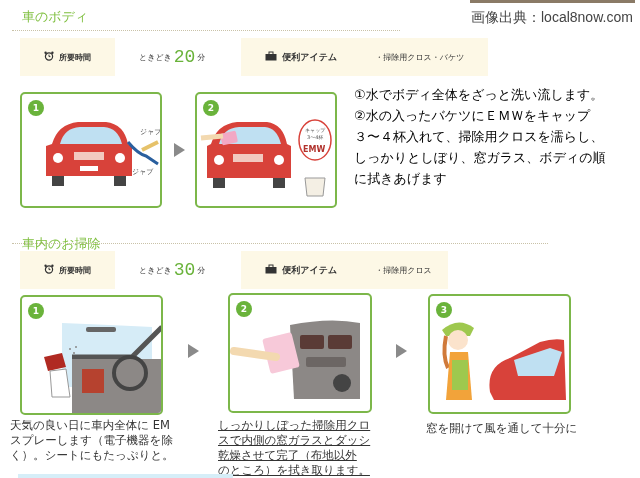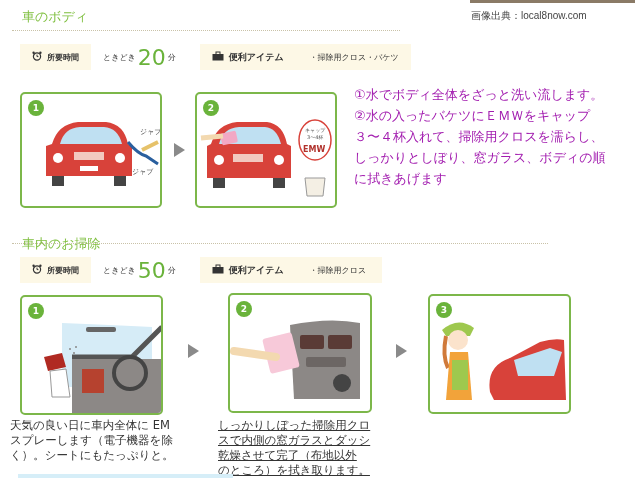--- a/index.html
+++ b/index.html
@@ -1,30 +1,30 @@
 <!DOCTYPE html>
 <html><head>
 <meta charset="utf-8">
 <style>
   html,body{margin:0;padding:0;background:#fff;}
   body{width:640px;height:478px;position:relative;overflow:hidden;font-family:"DejaVu Sans",sans-serif;color:#333;}
   .abs{position:absolute;}
   .topbar{left:470px;top:0;width:165px;height:3px;background:#8a7a66;}
-  .credit{left:471px;top:9px;font-size:10px;color:#444;font-family:"Liberation Sans",sans-serif;}
+  .credit{left:471px;top:9px;font-size:14px;color:#444;font-family:"Liberation Sans",sans-serif;}
   .section-title{font-size:13px;color:#7fbf3f;font-weight:normal;}
   .dots{height:0;border-top:1px dotted #c9c2a8;}
   .infobar{display:flex;align-items:center;height:26px;font-size:8px;color:#333;}
-  .chip{display:flex;align-items:center;height:26px;background:#fdf8e6;padding:0 12px;}
+  .chip{display:flex;align-items:center;height:38px;background:#fdf8e6;padding:0 24px;font-family:Liberation Mono, monospace;}
   .chip.plain{background:#fff;}
-  .chip .big{font-size:22px;color:#6ab33b;margin:0 2px;}
+  .chip .big{font-size:18px;color:#6ab33b;margin:0 2px;}
   .ico{display:inline-block;margin-right:5px;}
   .panel{border:2px solid #7cb74a;border-radius:5px;background:#fff;overflow:hidden;}
   .num{position:absolute;left:6px;top:6px;width:16px;height:16px;border-radius:50%;background:#6ab33b;color:#fff;font-size:9px;font-weight:bold;text-align:center;line-height:16px;}
   .arrow{width:0;height:0;border-top:7px solid transparent;border-bottom:7px solid transparent;border-left:11px solid #8a8a8a;}
-  .body-text{font-size:13px;line-height:21px;color:#a21caf;}
+  .body-text{font-size:13px;line-height:21px;color:#000000;}
   .cap{font-size:11.5px;line-height:15px;color:#333;}
   .bluebar{left:18px;top:474px;width:215px;height:4px;background:#d6eef8;}
 </style>
 </head>
 <body>
 
 <div class="abs topbar"></div>
 <div class="abs credit">画像出典：local8now.com</div>
 
 <div class="abs section-title" style="left:22px;top:8px;">車のボディ</div>
@@ -114,21 +114,21 @@
     <span class="ico"><svg width="10" height="10" viewBox="0 0 10 10">
           <circle cx="5" cy="5.5" r="3.6" fill="none" stroke="#333" stroke-width="1.2"></circle>
           <path d="M5 3.6V5.6H6.4" stroke="#333" fill="none" stroke-width="1"></path>
           <circle cx="1.6" cy="1.8" r="1.2" fill="#333"></circle>
           <circle cx="8.4" cy="1.8" r="1.2" fill="#333"></circle>
         </svg></span>
     <span style="font-weight:bold">所要時間</span>
   </div>
   <div class="chip plain">
     <span>ときどき</span>
-    <span class="big">50</span>
+    <span class="big">30</span>
     <span>分</span>
   </div>
   <div class="chip" style="margin-left:12px;">
     <span class="ico"><svg width="12" height="10" viewBox="0 0 12 10">
           <rect x="0.5" y="3" width="11" height="6.5" fill="#333"></rect>
           <rect x="4" y="1" width="4" height="2.5" fill="none" stroke="#333"></rect>
         </svg></span>
     <span style="font-weight:bold;font-size:9px">便利アイテム</span>
   </div>
   <div class="chip" style="padding-left:14px;padding-right:16px;">
@@ -190,15 +190,16 @@
   <div>スプレーします（電子機器を除</div>
   <div>く）。シートにもたっぷりと。</div>
 </div>
 <div class="abs cap" style="left:218px;top:418px;text-decoration:underline;">
   <div>しっかりしぼった掃除用クロ</div>
   <div>スで内側の窓ガラスとダッシ</div>
   <div>乾燥させて完了（布地以外</div>
   <div>のところ）を拭き取ります。</div>
 </div>
 <div class="abs cap" style="left:426px;top:421px;">
+  <div>窓を開けて風を通して十分に</div>
 </div>
 
 <div class="abs bluebar"></div>
 
 </body></html>

